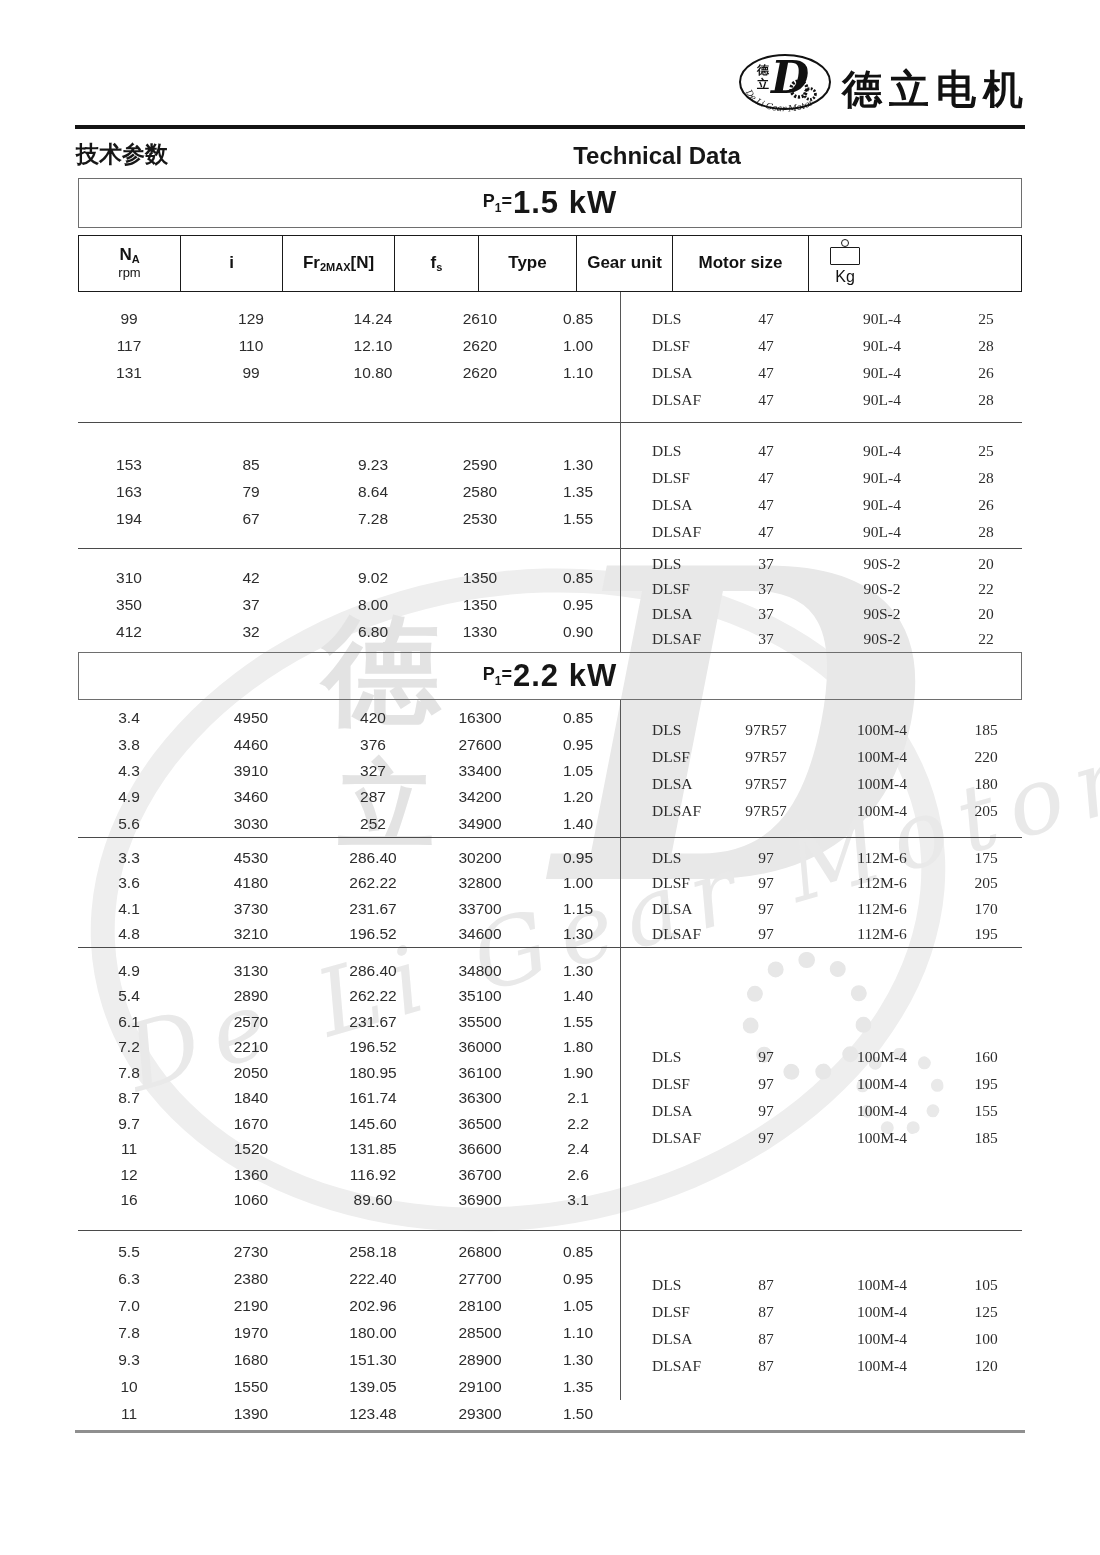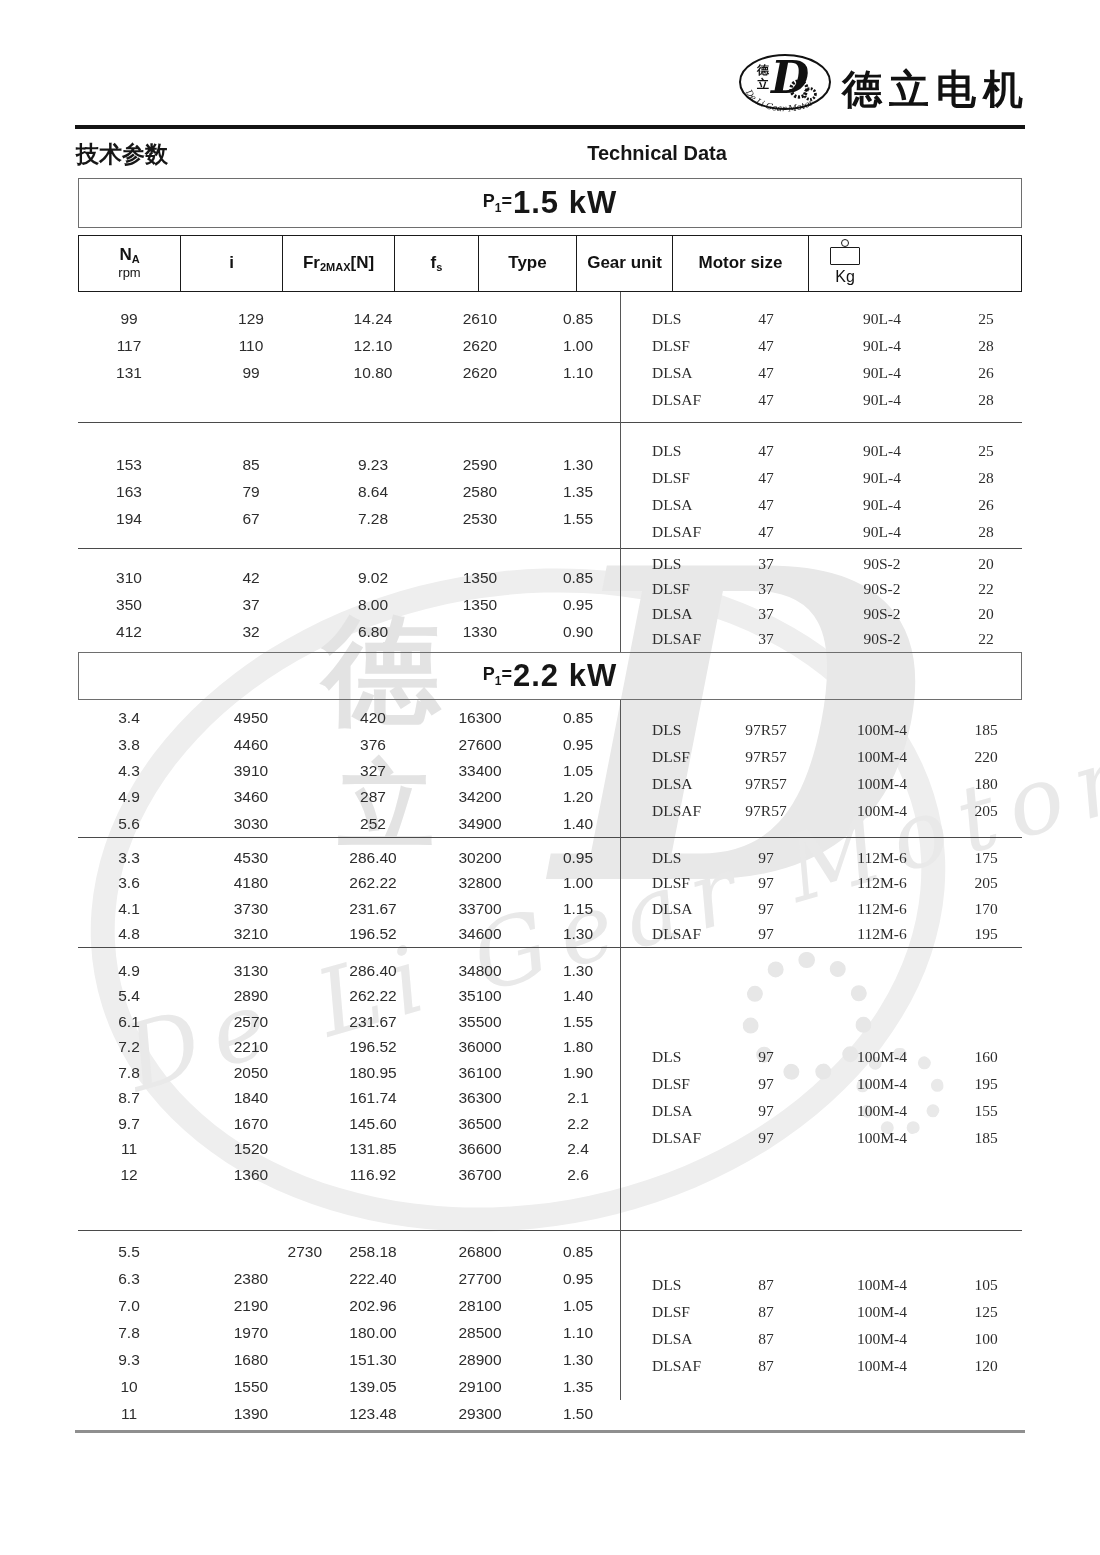--- a/index.html
+++ b/index.html
@@ -25,21 +25,21 @@
                transform:rotate(-16deg); transform-origin:left center; }
 
   
   .content { position:absolute; inset:0; z-index:1; }
   .logo-svg { position:absolute; left:733px; top:50px; }
   .brand-cn { position:absolute; left:842px; top:62px; font-size:40px; font-weight:bold;
               font-family:"DejaVu Serif", serif; letter-spacing:7px; color:#111; white-space:nowrap; }
   .top-rule { position:absolute; left:75px; width:950px; top:125px; height:4px; background:#141414; }
   .title-cn { position:absolute; left:76px; top:139px; font-size:23px; font-weight:bold; color:#161616; }
   .title-en { position:absolute; left:657px; top:142px; transform:translateX(-50%);
-              font-size:20px; font-weight:bold; color:#161616; white-space:nowrap; }
+              font-size:24px; font-weight:bold; color:#161616; white-space:nowrap; }
 
   
   .kwbox { position:absolute; left:78px; width:944px; border:1.5px solid #6e6e6e;
            display:flex; align-items:center; justify-content:center; background:transparent; }
   .kwbox1 { top:178px; height:50px; }
   .kwbox2 { top:652px; height:48px; }
   .p-pre { font-size:18px; font-weight:bold; color:#161616; }
   .p-pre sub { font-size:12px; }
   .p-val { font-size:31px; font-weight:bold; color:#161616; letter-spacing:1px; margin-left:1px; }
 
@@ -495,20 +495,27 @@
               <span class="cell" style="width: 112px;">36600</span>
               <span class="cell" style="width: 84px;">2.4</span>
             </div>
             <div class="row" style="height: 25.5px;">
               <span class="cell" style="width: 102px;">12</span>
               <span class="cell" style="width: 142px;">1360</span>
               <span class="cell" style="width: 102px;">116.92</span>
               <span class="cell" style="width: 112px;">36700</span>
               <span class="cell" style="width: 84px;">2.6</span>
             </div>
+            <div class="row" style="height: 25.5px;">
+              <span class="cell" style="width: 102px;">16</span>
+              <span class="cell" style="width: 142px;">1060</span>
+              <span class="cell" style="width: 102px;">89.60</span>
+              <span class="cell" style="width: 112px;">36900</span>
+              <span class="cell" style="width: 84px;">3.1</span>
+            </div>
           </div>
           <div class="half rh" style="padding-top: 95px;">
             <div class="row" style="height: 27px;">
               <span class="cell type" style="width: 98px;">DLS</span>
               <span class="cell" style="width: 96px;">97</span>
               <span class="cell" style="width: 136px;">100M-4</span>
               <span class="cell" style="width: 72px;">160</span>
             </div>
             <div class="row" style="height: 27px;">
               <span class="cell type" style="width: 98px;">DLSF</span>
@@ -527,21 +534,21 @@
               <span class="cell" style="width: 96px;">97</span>
               <span class="cell" style="width: 136px;">100M-4</span>
               <span class="cell" style="width: 72px;">185</span>
             </div>
           </div>
         </div>
         <div class="block" style="height: 201px;">
           <div class="half lh" style="padding-top: 7px;">
             <div class="row" style="height: 27px;">
               <span class="cell" style="width: 102px;">5.5</span>
-              <span class="cell" style="width: 142px; text-align: right;">2730</span>
+              <span class="cell" style="width: 142px;">2730</span>
               <span class="cell" style="width: 102px;">258.18</span>
               <span class="cell" style="width: 112px;">26800</span>
               <span class="cell" style="width: 84px;">0.85</span>
             </div>
             <div class="row" style="height: 27px;">
               <span class="cell" style="width: 102px;">6.3</span>
               <span class="cell" style="width: 142px;">2380</span>
               <span class="cell" style="width: 102px;">222.40</span>
               <span class="cell" style="width: 112px;">27700</span>
               <span class="cell" style="width: 84px;">0.95</span>

